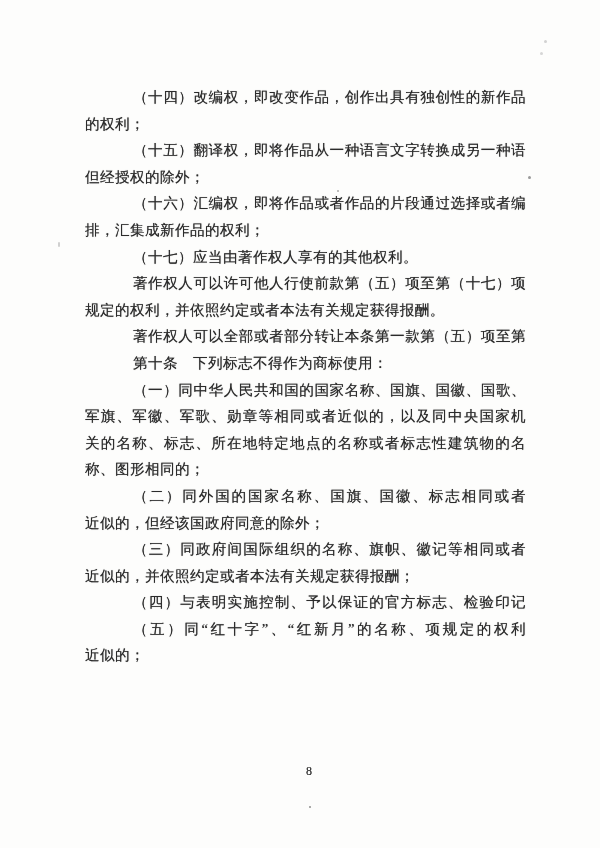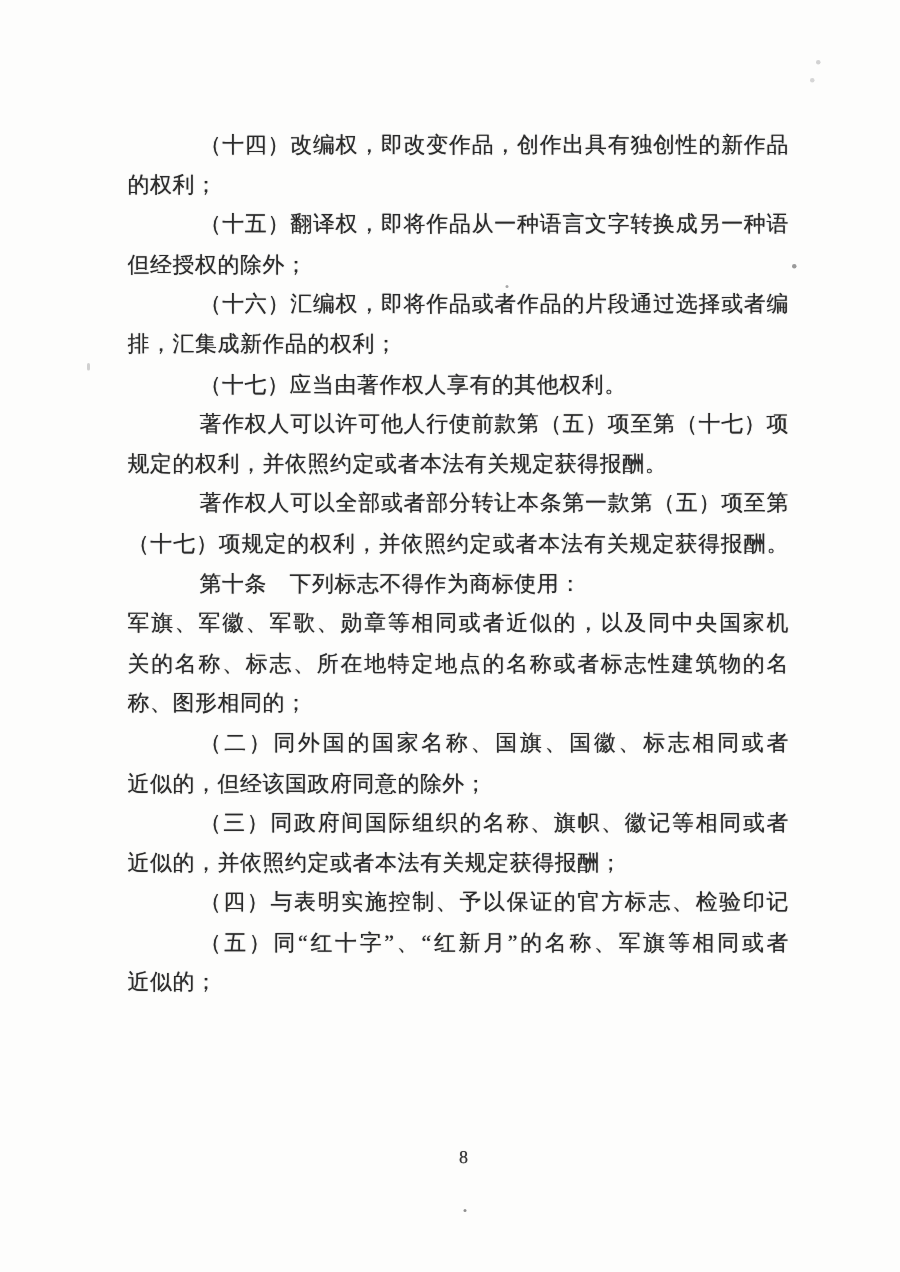--- a/index.html
+++ b/index.html
@@ -64,31 +64,31 @@
       <div class="line ind just">（十四）改编权，即改变作品，创作出具有独创性的新作品</div>
       <div class="line">的权利；</div>
       <div class="line ind just">（十五）翻译权，即将作品从一种语言文字转换成另一种语</div>
       <div class="line">但经授权的除外；</div>
       <div class="line ind just">（十六）汇编权，即将作品或者作品的片段通过选择或者编</div>
       <div class="line">排，汇集成新作品的权利；</div>
       <div class="line ind">（十七）应当由著作权人享有的其他权利。</div>
       <div class="line ind just">著作权人可以许可他人行使前款第（五）项至第（十七）项</div>
       <div class="line">规定的权利，并依照约定或者本法有关规定获得报酬。</div>
       <div class="line ind just">著作权人可以全部或者部分转让本条第一款第（五）项至第</div>
-      <div class="line just">（十七）项规定的权利，并依照约定或者本法有关规定获得报酬。</div>
       <div class="line ind">第十条　下列标志不得作为商标使用：</div>
+      <div class="line ind just">（一）同中华人民共和国的国家名称、国旗、国徽、国歌、</div>
       <div class="line just">军旗、军徽、军歌、勋章等相同或者近似的，以及同中央国家机</div>
       <div class="line just">关的名称、标志、所在地特定地点的名称或者标志性建筑物的名</div>
       <div class="line">称、图形相同的；</div>
       <div class="line ind just">（二）同外国的国家名称、国旗、国徽、标志相同或者</div>
       <div class="line">近似的，但经该国政府同意的除外；</div>
       <div class="line ind just">（三）同政府间国际组织的名称、旗帜、徽记等相同或者</div>
       <div class="line">近似的，并依照约定或者本法有关规定获得报酬；</div>
       <div class="line ind just">（四）与表明实施控制、予以保证的官方标志、检验印记</div>
-      <div class="line ind just">（五）同“红十字”、“红新月”的名称、军旗等相同或者</div>
+      <div class="line ind just">（五）同“红十字”、“红新月”的名称、项规定的权利</div>
       <div class="line">近似的；</div>
     </div>
 
   <div class="page-number">8</div>
 
   <div class="speck speck-a"></div>
   <div class="speck speck-b"></div>
   <div class="speck speck-c"></div>
   <div class="speck speck-d"></div>
   <div class="speck speck-e"></div>

